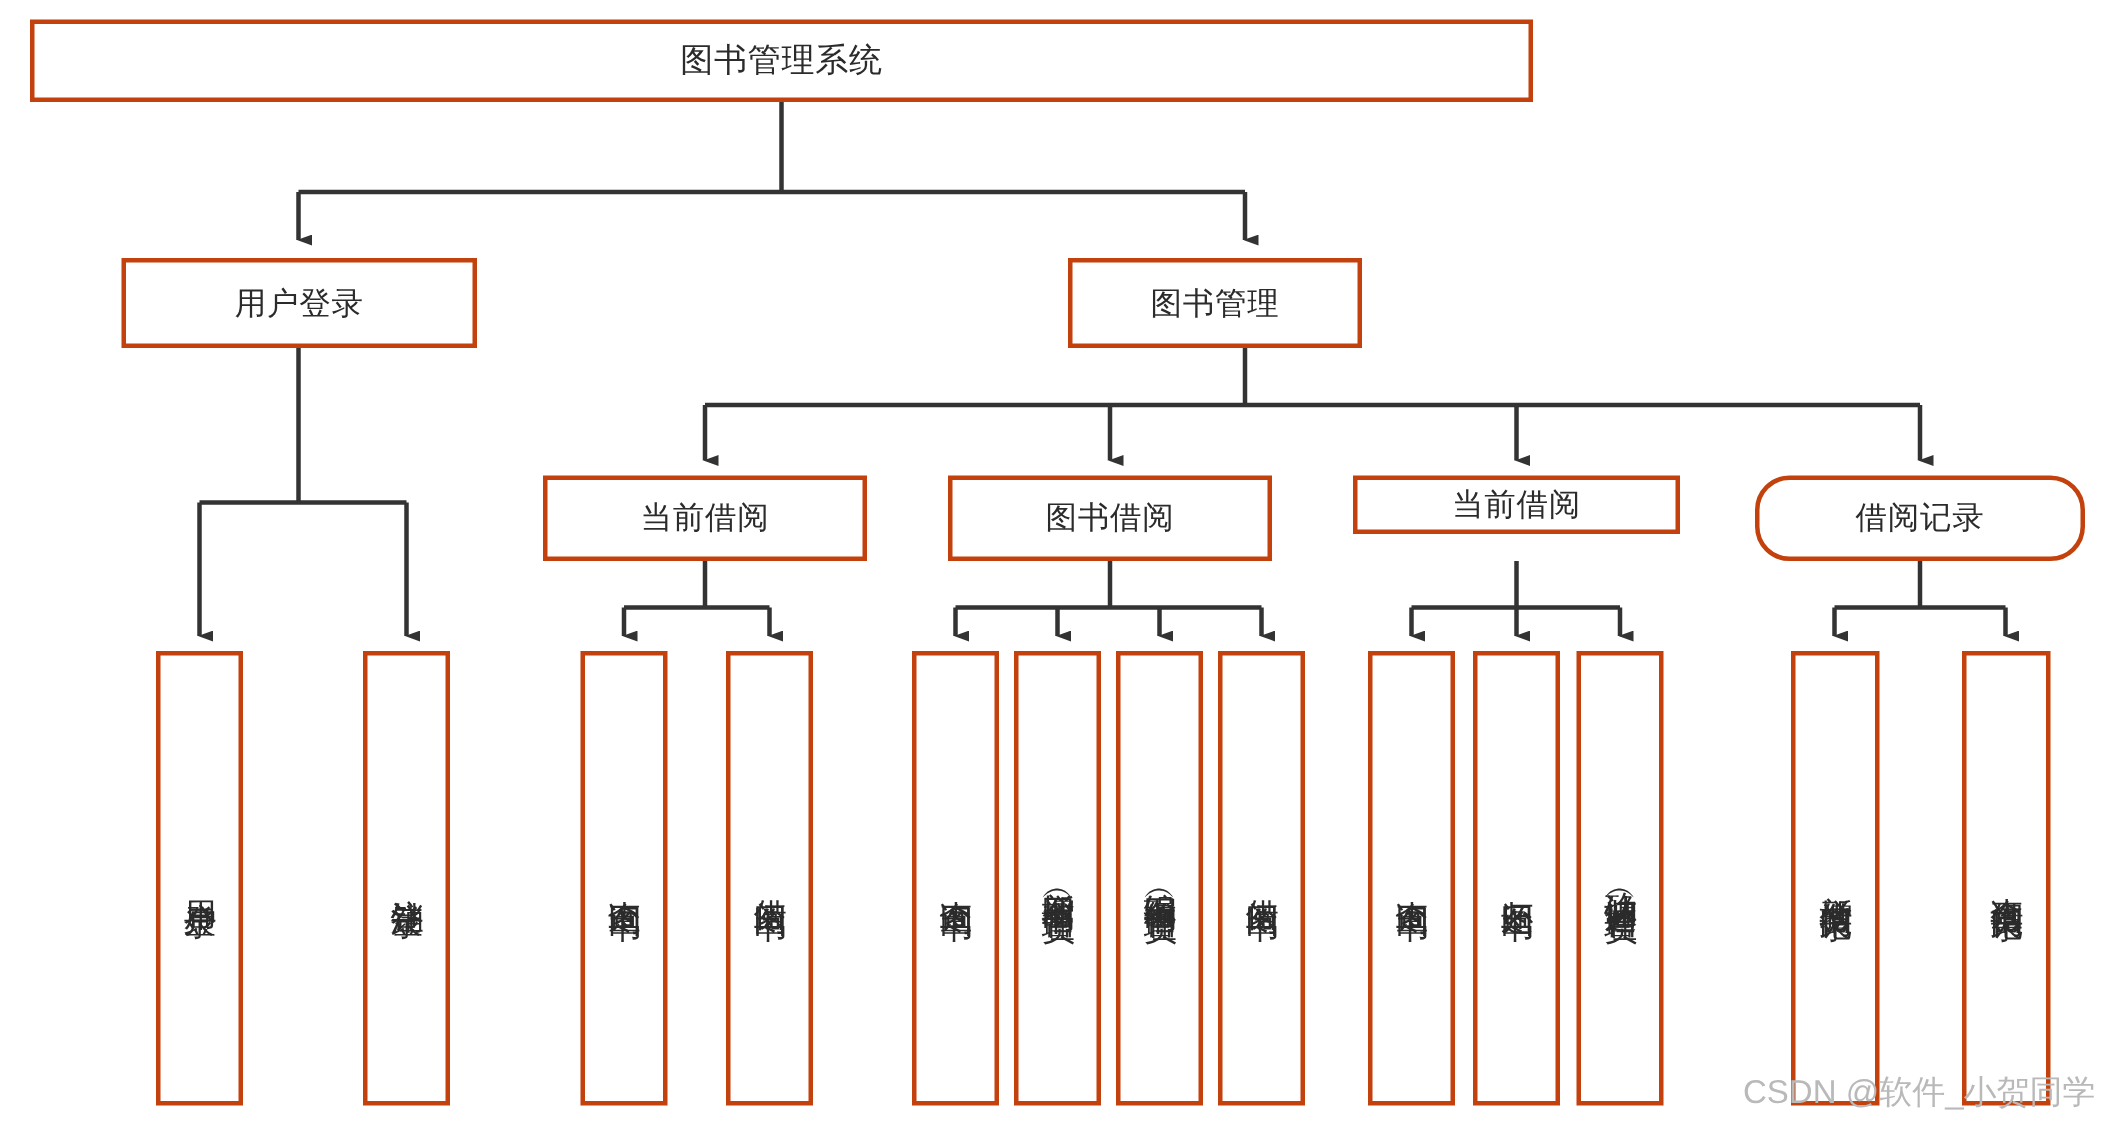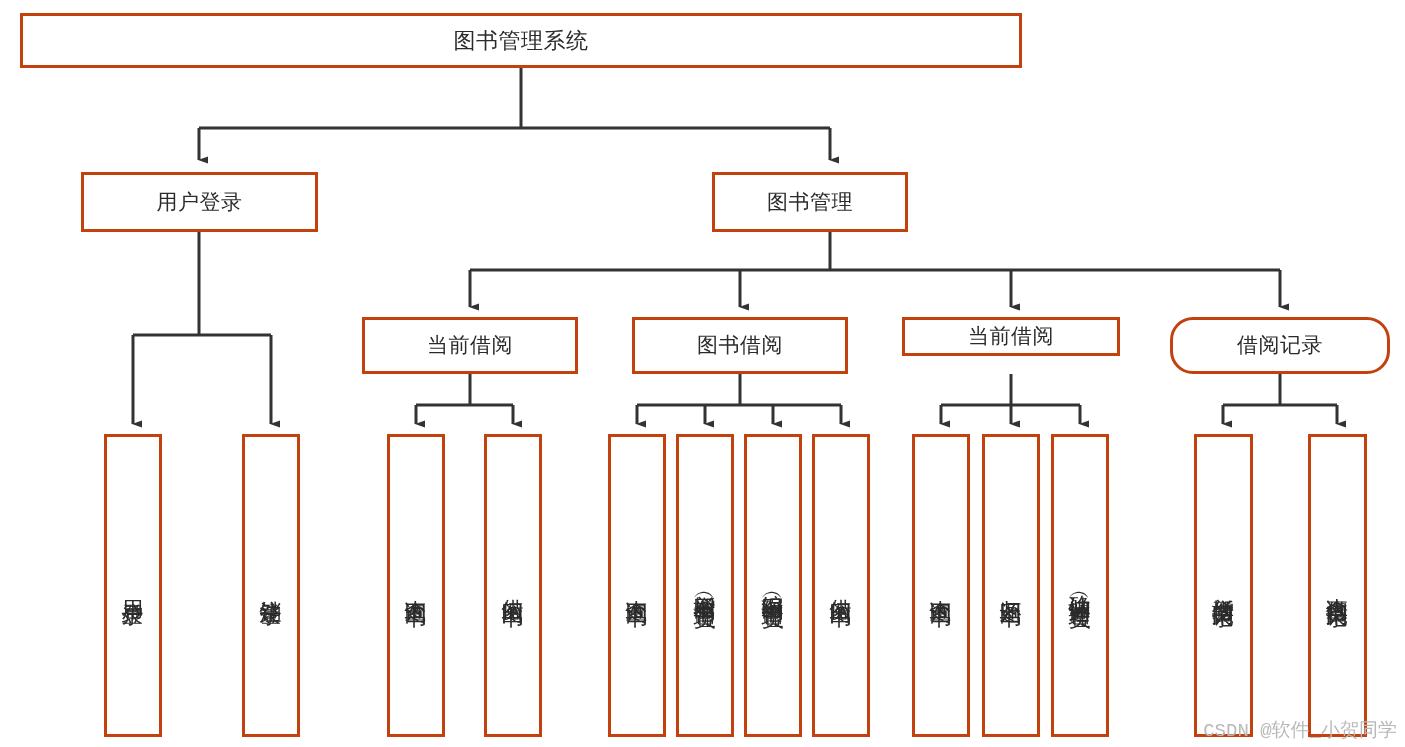--- a/index.html
+++ b/index.html
@@ -64,25 +64,25 @@
     font-size: 22px;
     line-height: 1.32;
     letter-spacing: 2px;
     max-height: 100%;
     white-space: normal;
   }
   .watermark {
     position: absolute;
     right: 8px;
     bottom: 4px;
-    font-size: 19px;
+    font-size: 22px;
     color: #b9b9b9;
     white-space: nowrap;
     z-index: 5;
-    font-family: Liberation Mono, monospace;
+    font-family: Liberation Sans, sans-serif;
   }
 </style>
 </head>
 <body>
 
 <div id="diagram-root">
 
   <svg class="connectors" viewBox="0 0 1405 747" xmlns="http://www.w3.org/2000/svg">
     <defs>
       <marker id="arrowhead" markerWidth="8" markerHeight="10" refX="3.6" refY="9" orient="auto" markerUnits="userSpaceOnUse">

